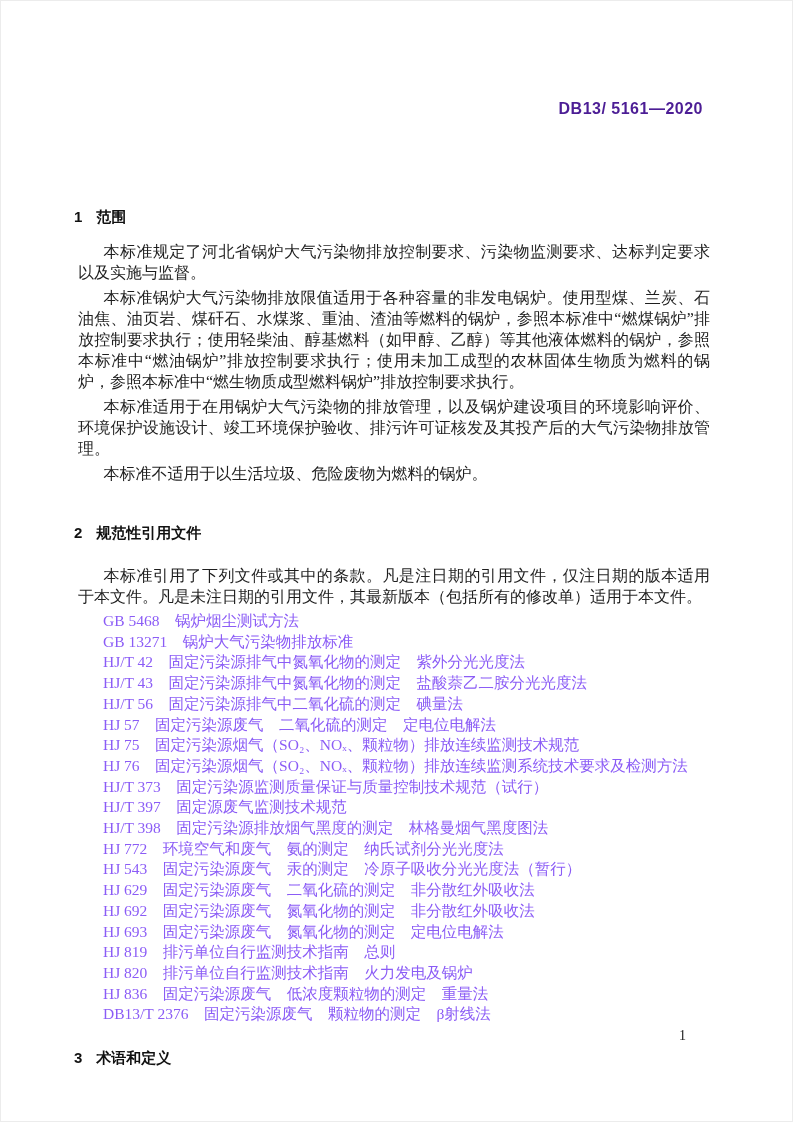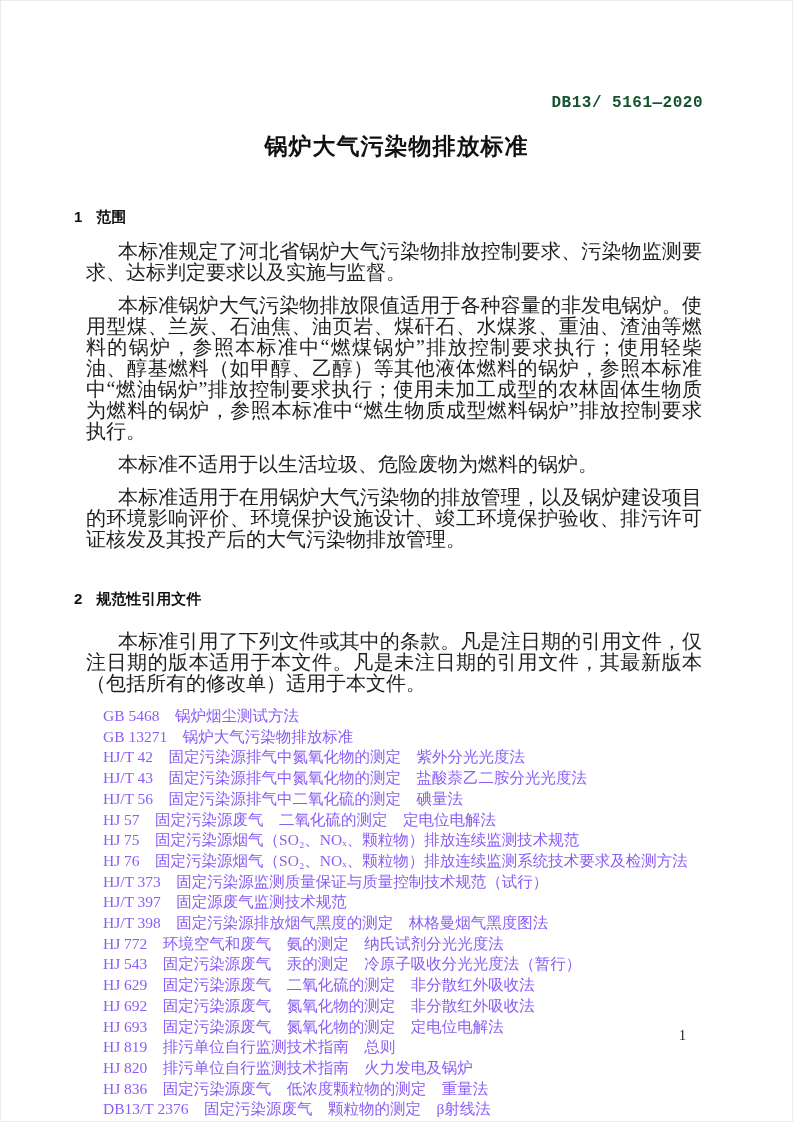--- a/index.html
+++ b/index.html
@@ -12,27 +12,27 @@
     width: 793px;
     height: 1122px;
     background: #ffffff;
     box-shadow: inset 0 0 0 1px #ececec;
     overflow: hidden;
     font-family: "Liberation Serif", "DejaVu Serif", serif;
     color: #1e1e1e;
   }
   .header-code {
     position: absolute;
-    top: 94px;
+    top: 100px;
     right: 90px;
-    font-family: Liberation Mono, monospace;
+    font-family: Liberation Sans, sans-serif;
     font-weight: bold;
     font-size: 16px;
     letter-spacing: 0.5px;
-    color: #14532d;
+    color: #4c1d95;
   }
   .doc-title {
     position: absolute;
     top: 131px;
     left: 0;
     width: 100%;
     margin: 0;
     text-align: center;
     font-family: "Liberation Sans", "DejaVu Sans", sans-serif;
     font-weight: bold;
@@ -54,22 +54,22 @@
     line-height: 21px;
     color: #111111;
   }
   .sec-heading .sec-num {
     display: inline-block;
     margin-right: 14px;
   }
   .sec-heading.sec2 { margin-top: 38px; margin-bottom: 22px; }
   .sec-heading.sec3 { margin-top: 22px; margin-bottom: 16px; }
   .body-par {
-    margin: 12px;
-    font-size: 20px;
+    margin: 4px;
+    font-size: 16px;
     line-height: 21px;
     text-align: justify;
     text-indent: 1.6em;
     color: #1e1e1e;
   }
   .refs {
     list-style: none;
     margin: 0;
     padding: 0 0 0 29px;
   }
@@ -87,30 +87,29 @@
     color: #222222;
   }
 </style>
 </head>
 <body>
 
 <div class="page">
 
   <div class="header-code">DB13/ 5161—2020</div>
 
-  <h1 class="doc-title">锅炉大气污染物排放标准</h1>
 
   <div class="content">
 
     <h2 class="sec-heading sec1"><span class="sec-num">1</span><span>范围</span></h2>
 
     <p class="body-par">本标准规定了河北省锅炉大气污染物排放控制要求、污染物监测要求、达标判定要求以及实施与监督。</p>
     <p class="body-par">本标准锅炉大气污染物排放限值适用于各种容量的非发电锅炉。使用型煤、兰炭、石油焦、油页岩、煤矸石、水煤浆、重油、渣油等燃料的锅炉，参照本标准中“燃煤锅炉”排放控制要求执行；使用轻柴油、醇基燃料（如甲醇、乙醇）等其他液体燃料的锅炉，参照本标准中“燃油锅炉”排放控制要求执行；使用未加工成型的农林固体生物质为燃料的锅炉，参照本标准中“燃生物质成型燃料锅炉”排放控制要求执行。</p>
+    <p class="body-par">本标准适用于在用锅炉大气污染物的排放管理，以及锅炉建设项目的环境影响评价、环境保护设施设计、竣工环境保护验收、排污许可证核发及其投产后的大气污染物排放管理。</p>
     <p class="body-par">本标准不适用于以生活垃圾、危险废物为燃料的锅炉。</p>
-    <p class="body-par">本标准适用于在用锅炉大气污染物的排放管理，以及锅炉建设项目的环境影响评价、环境保护设施设计、竣工环境保护验收、排污许可证核发及其投产后的大气污染物排放管理。</p>
 
     <h2 class="sec-heading sec2"><span class="sec-num">2</span><span>规范性引用文件</span></h2>
 
     <p class="body-par">本标准引用了下列文件或其中的条款。凡是注日期的引用文件，仅注日期的版本适用于本文件。凡是未注日期的引用文件，其最新版本（包括所有的修改单）适用于本文件。</p>
 
     <ul class="refs">
       <li>GB 5468　锅炉烟尘测试方法</li>
       <li>GB 13271　锅炉大气污染物排放标准</li>
       <li>HJ/T 42　固定污染源排气中氮氧化物的测定　紫外分光光度法</li>
       <li>HJ/T 43　固定污染源排气中氮氧化物的测定　盐酸萘乙二胺分光光度法</li>

